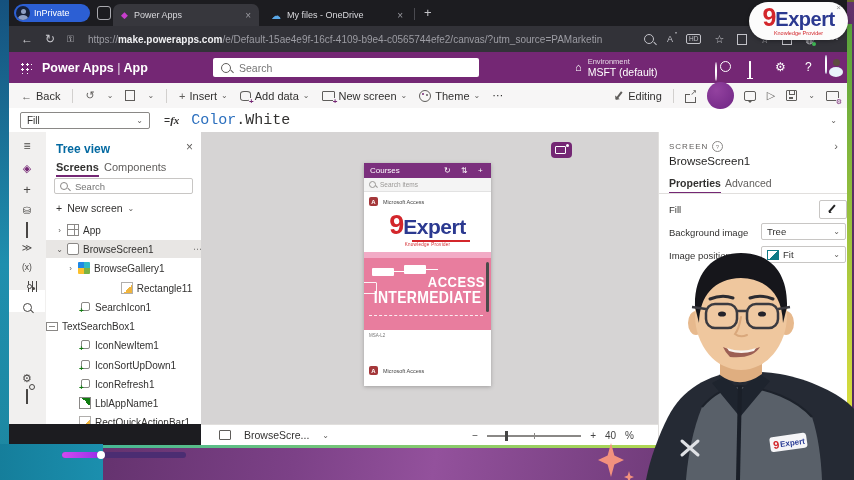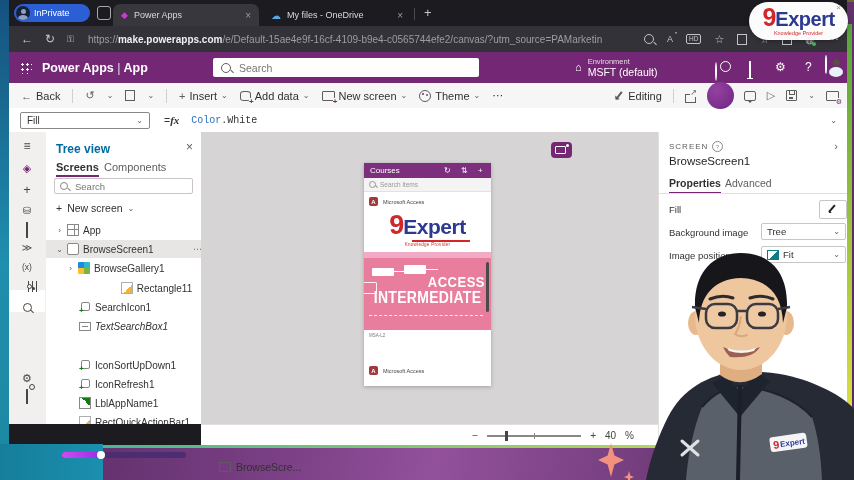--- a/index.html
+++ b/index.html
@@ -93,21 +93,21 @@
   .i-screengear{width:11px;height:8px;border:1.2px solid #5f5d5b;border-radius:1px;position:relative;}
   .i-screengear::after{content:"⚙";position:absolute;right:-4px;bottom:-5px;font-size:7px;color:#742774;background:#f7f6f6;line-height:7px;}
   .purple-ball{left:698px;top:82px;width:27px;height:27px;border-radius:50% 50% 50% 48%;z-index:5;
                background:radial-gradient(circle at 35% 30%,#93429f,#6f2584);}
   
   .formula{left:0;top:108px;width:838px;height:24px;background:#fff;border-bottom:1px solid #d8d6d4;
            display:flex;align-items:center;font-size:10.5px;color:#323130;}
   .prop-select{width:130px;height:17px;border:1px solid #8a8886;border-radius:2px;margin-left:11px;
                display:flex;align-items:center;justify-content:space-between;padding:0 6px;box-sizing:border-box;font-size:10px;}
   .fx{font-family:"Liberation Serif",serif;font-style:italic;font-weight:bold;font-size:11px;}
-  .code{font-family:"Liberation Mono",monospace;font-size:10px;}
+  .code{font-family:"Liberation Mono",monospace;font-size:15px;}
   .tok{color:#2b6fbe;}
   
   .rail{left:0;top:132px;width:37px;height:292px;background:#f1f0ef;border-right:1px solid #e1dfdd;color:#484644;}
   .rail-ic{position:absolute;left:0;width:36px;text-align:center;font-size:12px;}
   .rail-sel{left:0;top:158px;width:36px;height:22px;background:#fff;}
   .ri-screens{width:9px;height:7px;border:1.2px solid #484644;position:relative;margin:2px auto 0;}
   .ri-screens::after{content:"";position:absolute;left:2px;top:-3px;width:9px;height:7px;border:1.2px solid #484644;background:#f1f0ef;z-index:-1;}
   .ri-sliders{width:10px;height:11px;position:relative;margin:1px auto 0;}
   .ri-sliders::before{content:"";position:absolute;left:1px;width:1.3px;height:11px;background:#484644;box-shadow:4px 0 0 #484644,8px 0 0 #484644;}
   .ri-sliders::after{content:"";position:absolute;left:0;top:3px;width:3px;height:3px;border-radius:50%;background:#f1f0ef;border:1px solid #484644;box-shadow:4px 2px 0 -1px #484644;}
@@ -167,21 +167,21 @@
   .bshape{position:absolute;background:#fff;border-radius:1px;}
   .bshape.o{background:transparent;border:1px solid rgba(255,255,255,.9);}
   .bline{position:absolute;height:1px;background:#fff;}
   .bt1{position:absolute;right:6px;top:22px;font-size:13px;font-weight:bold;color:#fff;letter-spacing:.5px;transform:scaleY(1.15);}
   .bt2{position:absolute;left:0;top:37px;width:127px;text-align:center;font-size:14px;font-weight:bold;color:#fff;letter-spacing:.3px;transform:scaleY(1.15);}
   .bdash{position:absolute;left:5px;top:63px;width:114px;border-top:1.5px dashed rgba(255,255,255,.85);}
   .ph-scroll{position:absolute;left:122px;top:99px;width:3px;height:50px;background:#4a4a4a;border-radius:2px;}
   .ph-code{position:absolute;left:5px;top:170px;font-size:4.5px;color:#777;}
   
   .cbar{left:192px;top:424px;width:457px;height:21px;background:#fff;border-top:1px solid #e1dfdd;color:#323130;}
-  .cbar-screen{position:absolute;left:18px;top:4px;display:flex;align-items:center;gap:5px;font-size:10.5px;margin-top:32px;}
+  .cbar-screen{position:absolute;left:18px;top:4px;display:flex;align-items:center;gap:13px;font-size:10.5px;}
   .mini-rect{width:10px;height:8px;border:1.2px solid #5f5d5b;border-radius:1px;}
   .zoomer{position:absolute;right:24px;top:0;height:21px;display:flex;align-items:center;gap:9px;font-size:10px;color:#444;}
   .ztrack{width:94px;height:2px;background:#8a8886;position:relative;}
   .ztick{position:absolute;left:47px;top:-2px;width:1px;height:6px;background:#8a8886;}
   .zhandle{position:absolute;left:18px;top:-4px;width:3px;height:10px;background:#444;}
   
   .props{left:649px;top:132px;width:189px;height:313px;background:#fff;border-left:1px solid #e1dfdd;color:#323130;}
   .p-type{position:absolute;left:10px;top:9px;font-size:8px;letter-spacing:1px;color:#605e5c;display:flex;gap:4px;align-items:center;}
   .qmark{width:9px;height:9px;border:1px solid #8a8886;border-radius:50%;font-size:6px;display:flex;align-items:center;justify-content:center;color:#8a8886;}
   .p-chev{position:absolute;right:10px;top:8px;font-size:11px;color:#605e5c;}
@@ -405,23 +405,27 @@
         <span>BrowseGallery1</span>
       </div>
       <div class="trow" style="top:147px;padding-left:33px;justify-content:center;">
         <span class="tic tic-rect"></span>
         <span>Rectangle11</span>
       </div>
       <div class="trow" style="top:166px;padding-left:33px;">
         <span class="tic tic-ctl"></span>
         <span>SearchIcon1</span>
       </div>
-      <div class="trow" style="top:185px;padding-left:33px;font-style:italic;">
+      <div class="trow" style="top:185px;">
         <span class="tic tic-text"></span>
         <span>TextSearchBox1</span>
+      </div>
+      <div class="trow" style="top:204px;padding-left:33px;">
+        <span class="tic tic-ctl"></span>
+        <span>IconNewItem1</span>
       </div>
       <div class="trow" style="top:224px;padding-left:33px;">
         <span class="tic tic-ctl"></span>
         <span>IconSortUpDown1</span>
       </div>
       <div class="trow" style="top:243px;padding-left:33px;">
         <span class="tic tic-ctl"></span>
         <span>IconRefresh1</span>
       </div>
       <div class="trow" style="top:262px;padding-left:33px;">

